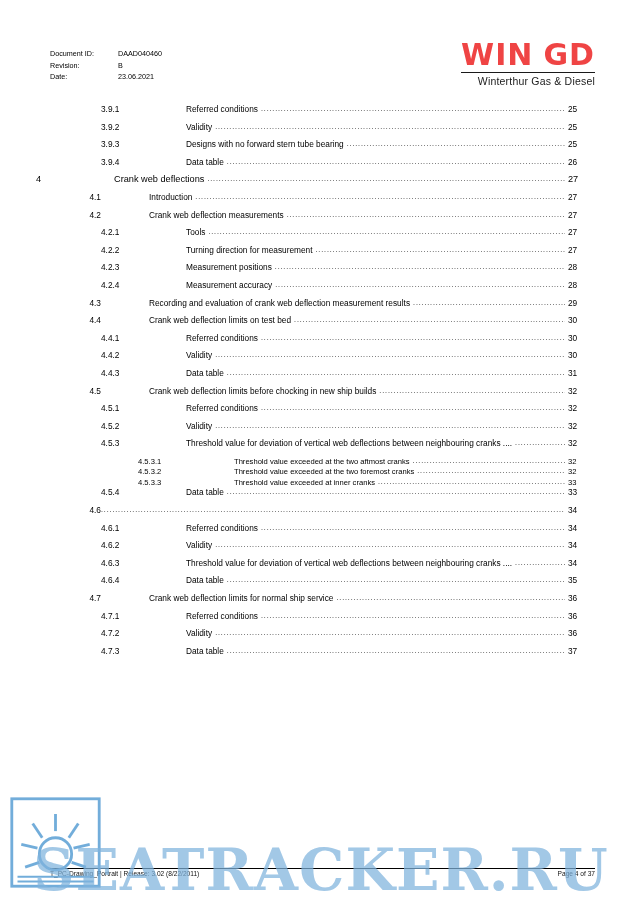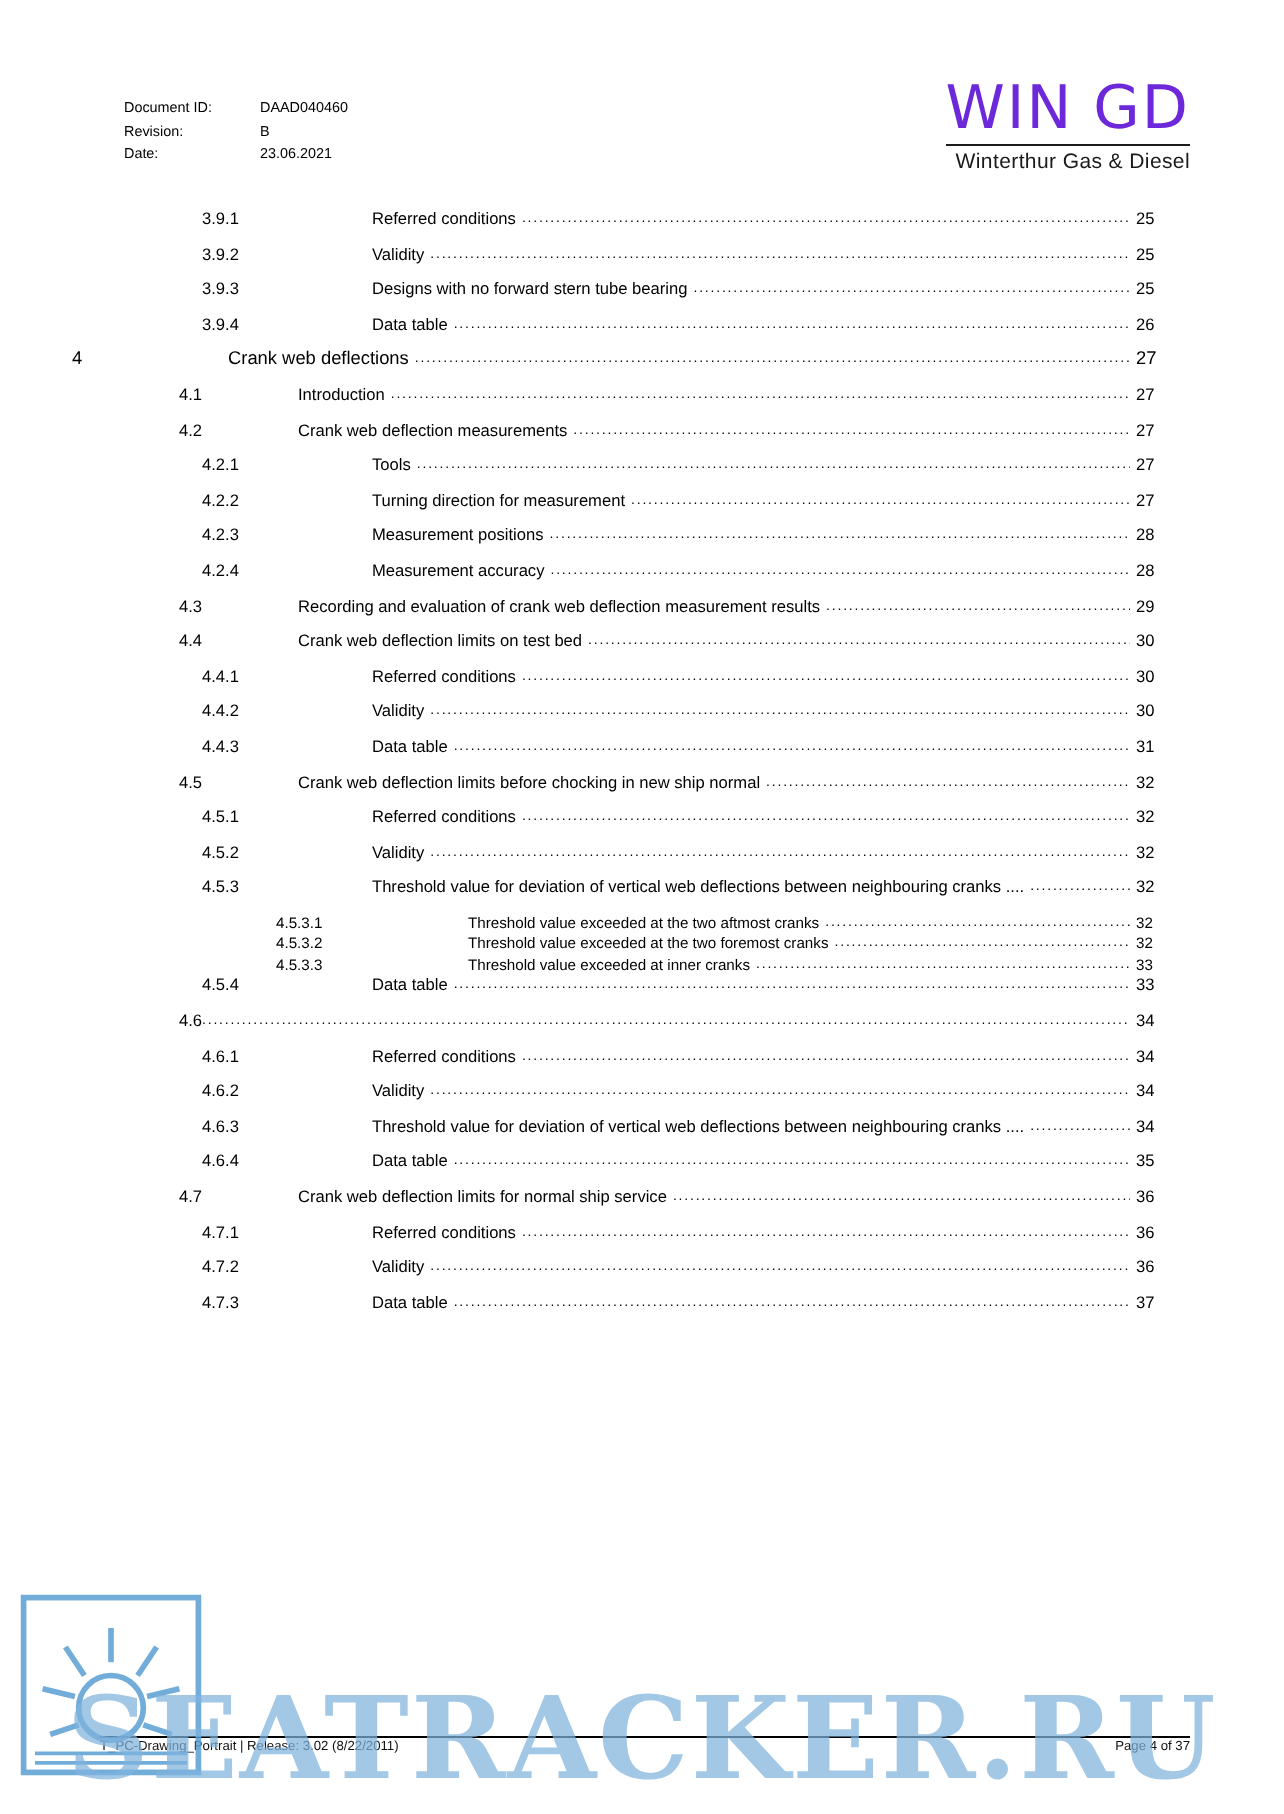--- a/index.html
+++ b/index.html
@@ -27,21 +27,21 @@
   
   .header {
     position: absolute;
     left: 50px;
     top: 48px;
     width: 545px;
     height: 52px;
   }
   .doc-meta {
     position: absolute;
-    left: 12px;
+    left: 0;
     top: 0;
     font-size: 7.2px;
     line-height: 11.5px;
     color: #000;
   }
   .doc-meta .row {
     display: flex;
   }
   .doc-meta .label {
     width: 68px;
@@ -53,23 +53,23 @@
 
   .logo {
     position: absolute;
     right: 0;
     top: -8px;
     text-align: right;
   }
   .logo-word {
     font-family: "DejaVu Sans", sans-serif;
     font-size: 30px;
-    font-weight: normal;
+    font-weight: bold;
     letter-spacing: 1px;
-    color: #6d28d9;
+    color: #ef4444;
     line-height: 30px;
   }
   .logo-word .gd {
     margin-left: 10px;
   }
   .logo-rule {
     height: 1px;
     background: #1a1a1a;
     margin: 2px 0 2px 0;
     width: 100%;
@@ -300,21 +300,21 @@
         <span class="pg">30</span>
       </div>
       <div class="toc-row lvl3 ind-3">
         <span class="num">4.4.3</span>
         <span class="title">Data table</span>
         <span class="dots">....................................................................................................................................................................................................................................................................</span>
         <span class="pg">31</span>
       </div>
       <div class="toc-row lvl2 ind-2">
         <span class="num">4.5</span>
-        <span class="title">Crank web deflection limits before chocking in new ship normal</span>
+        <span class="title">Crank web deflection limits before chocking in new ship builds</span>
         <span class="dots">....................................................................................................................................................................................................................................................................</span>
         <span class="pg">32</span>
       </div>
       <div class="toc-row lvl3 ind-3">
         <span class="num">4.5.1</span>
         <span class="title">Referred conditions</span>
         <span class="dots">....................................................................................................................................................................................................................................................................</span>
         <span class="pg">32</span>
       </div>
       <div class="toc-row lvl3 ind-3">

